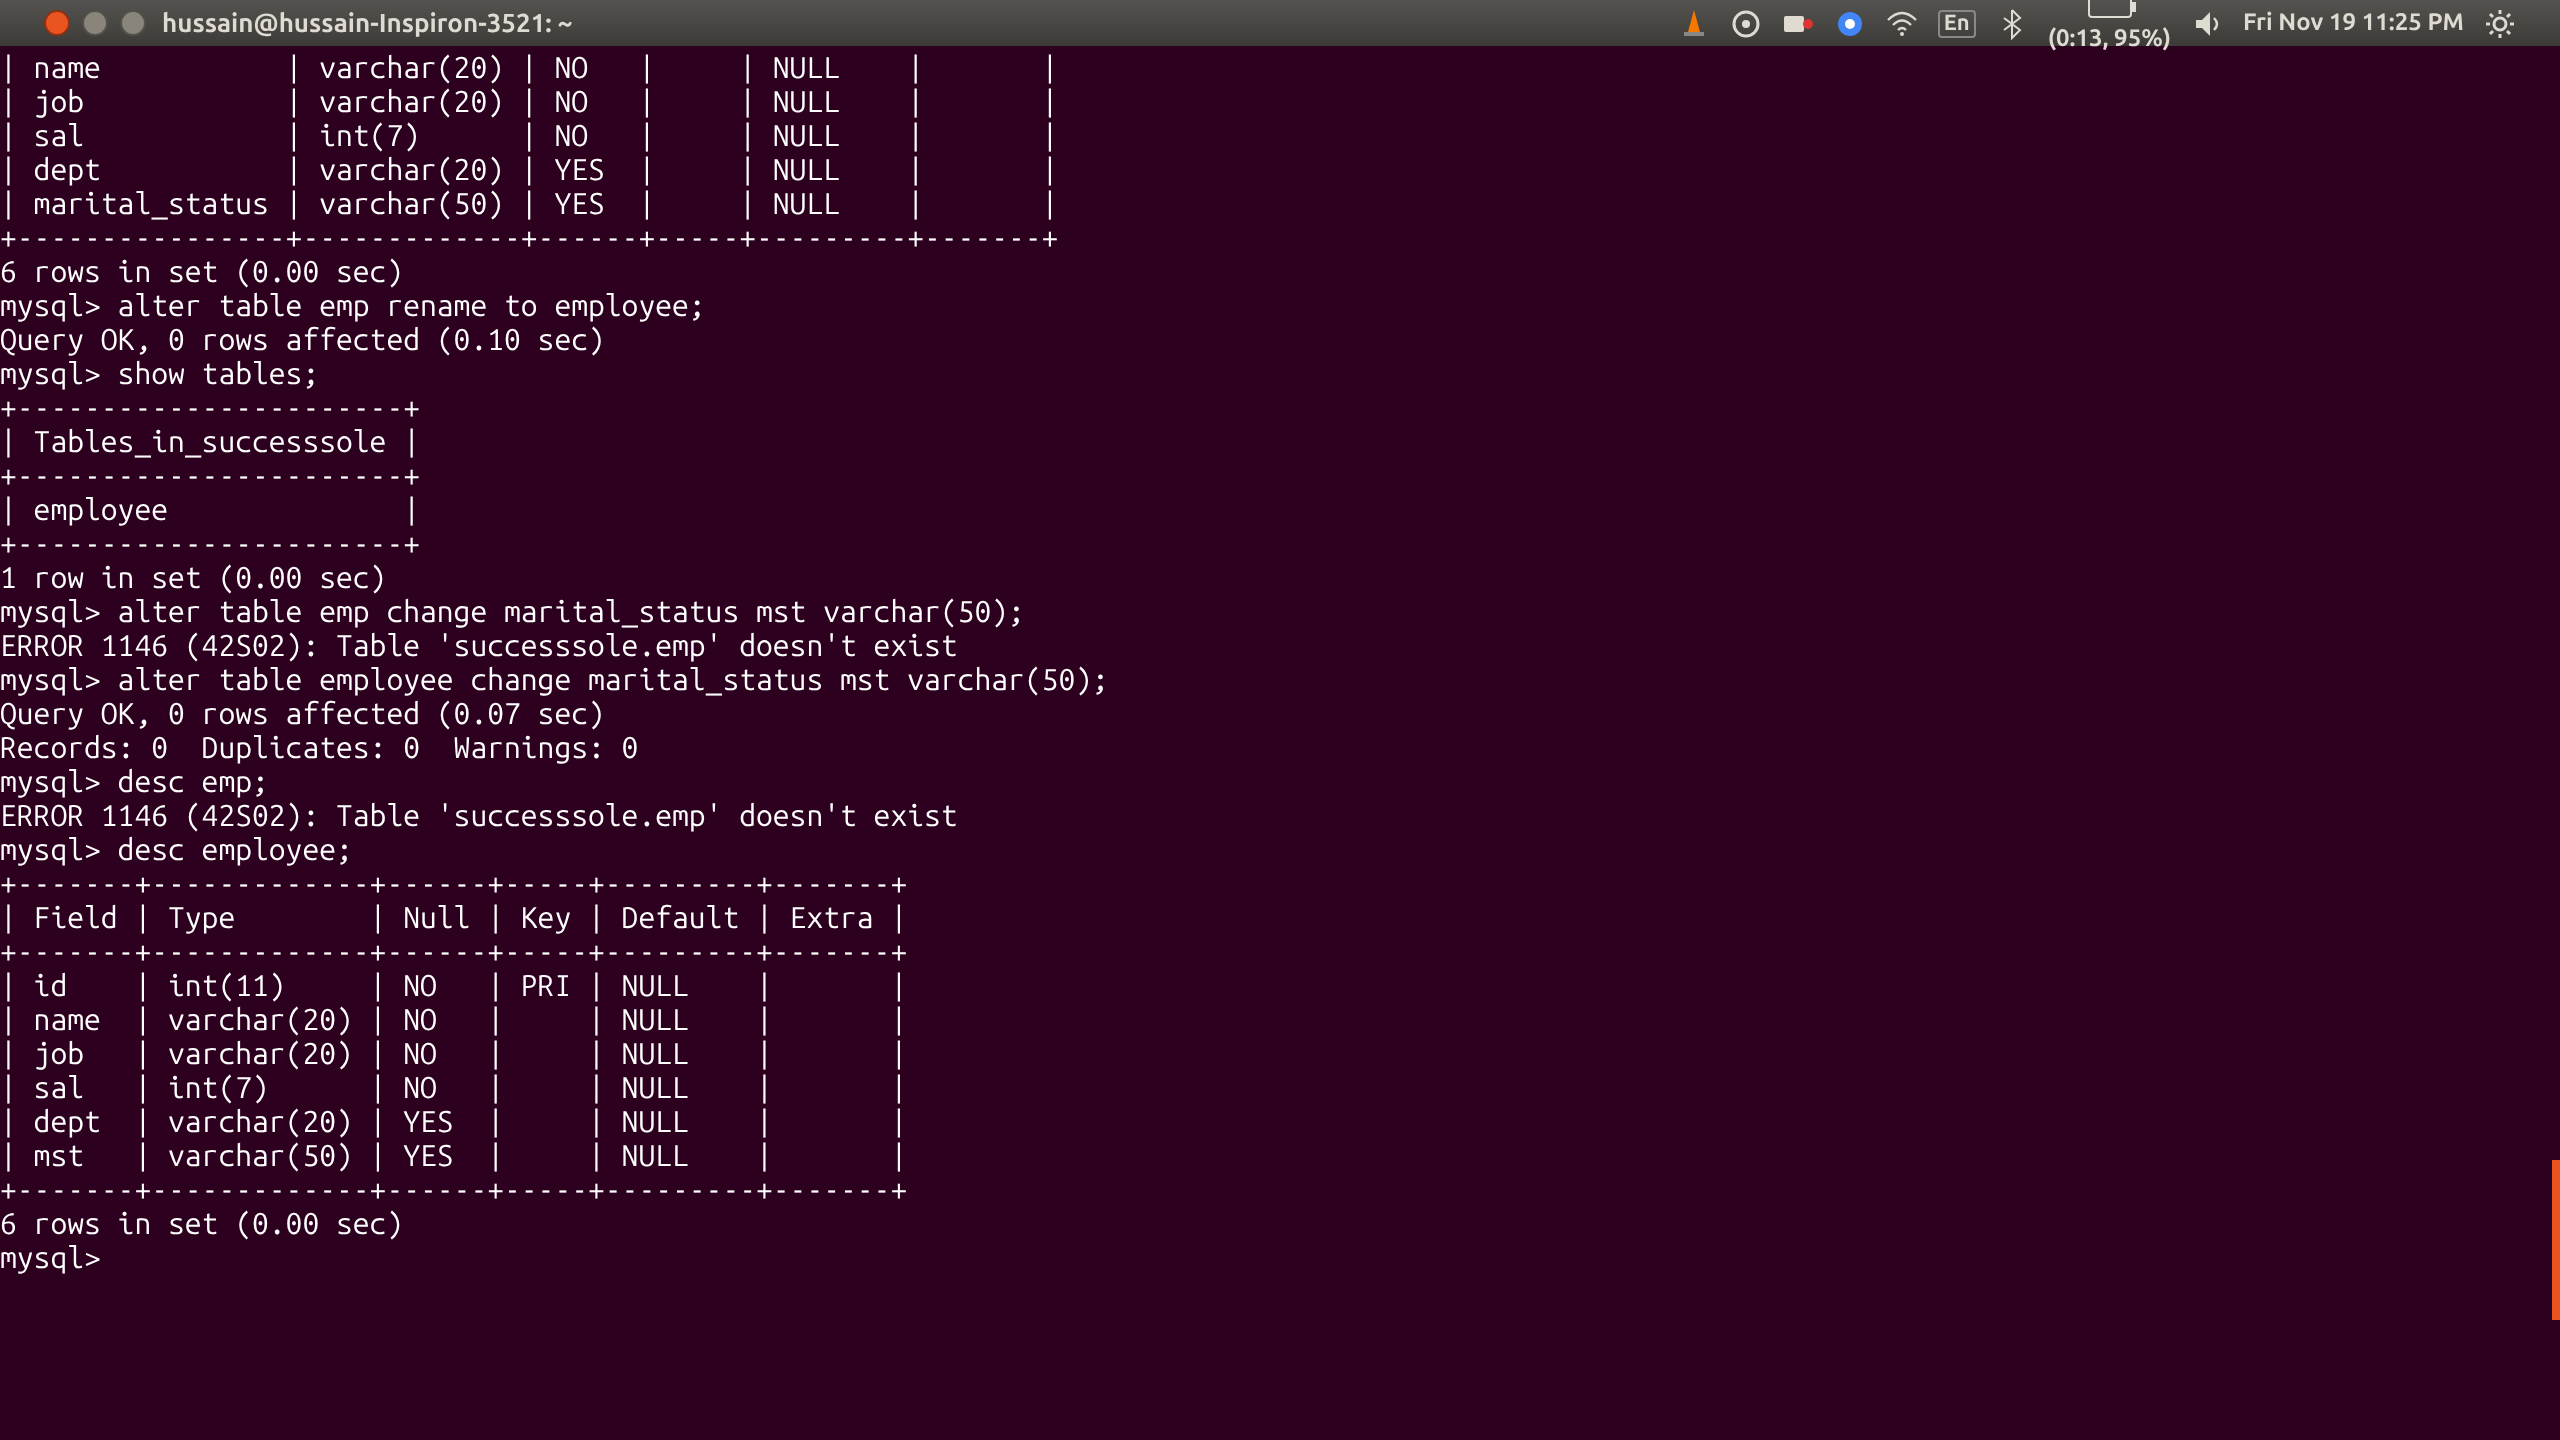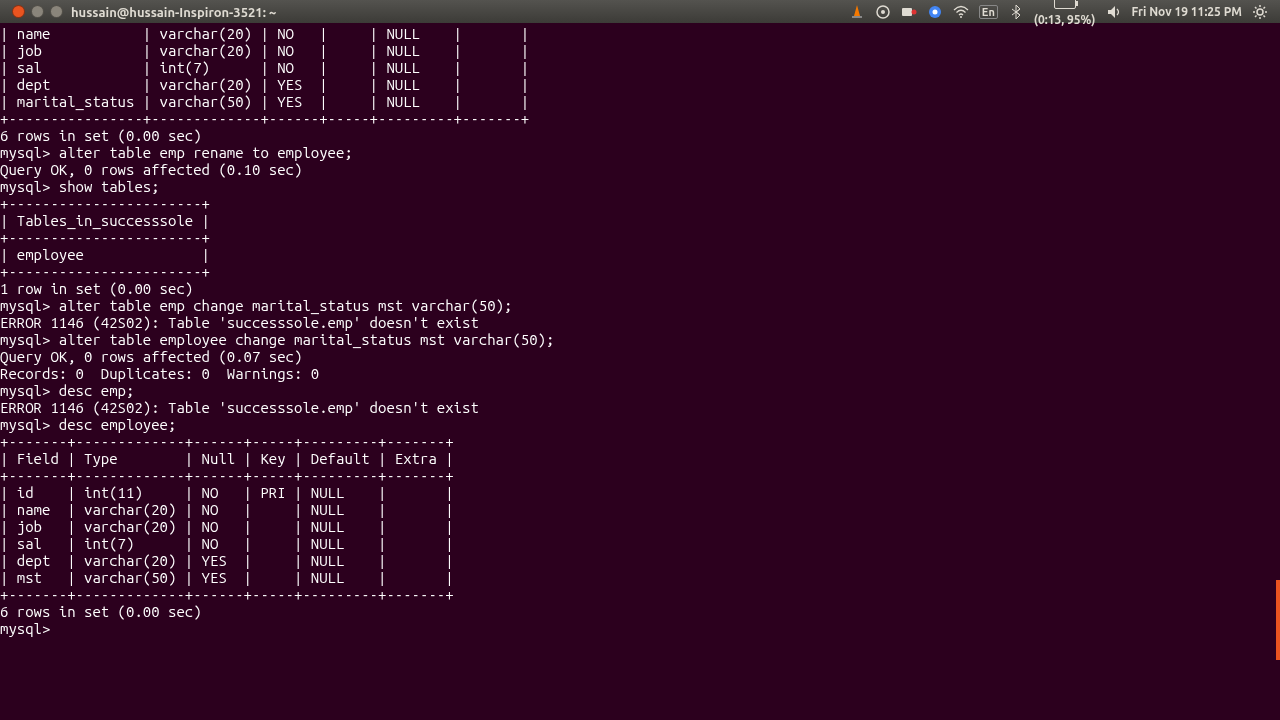--- a/index.html
+++ b/index.html
@@ -10,21 +10,21 @@
     font-family: 'Ubuntu Mono', 'DejaVu Sans Mono', monospace;
     font-size: 15px;
     color: #fff;
     overflow: hidden;
   }
   .titlebar {
     height: 23px;
     background: linear-gradient(to bottom, #54534f, #3c3b37);
     display: flex;
     align-items: center;
-    padding: 0 12px;
+    padding: 0 22px;
     color: #dfdbd2;
     font-family: Ubuntu, sans-serif;
     font-size: 13px;
     font-weight: bold;
   }
   .window-buttons { display: flex; gap: 6px; margin-right: 8px; }
   .wbtn { width: 13px; height: 13px; border-radius: 50%; border: 1px solid rgba(0,0,0,.4); }
   .wbtn.close { background: #e95420; }
   .wbtn.min { background: #8a857b; }
   .wbtn.max { background: #8a857b; }

